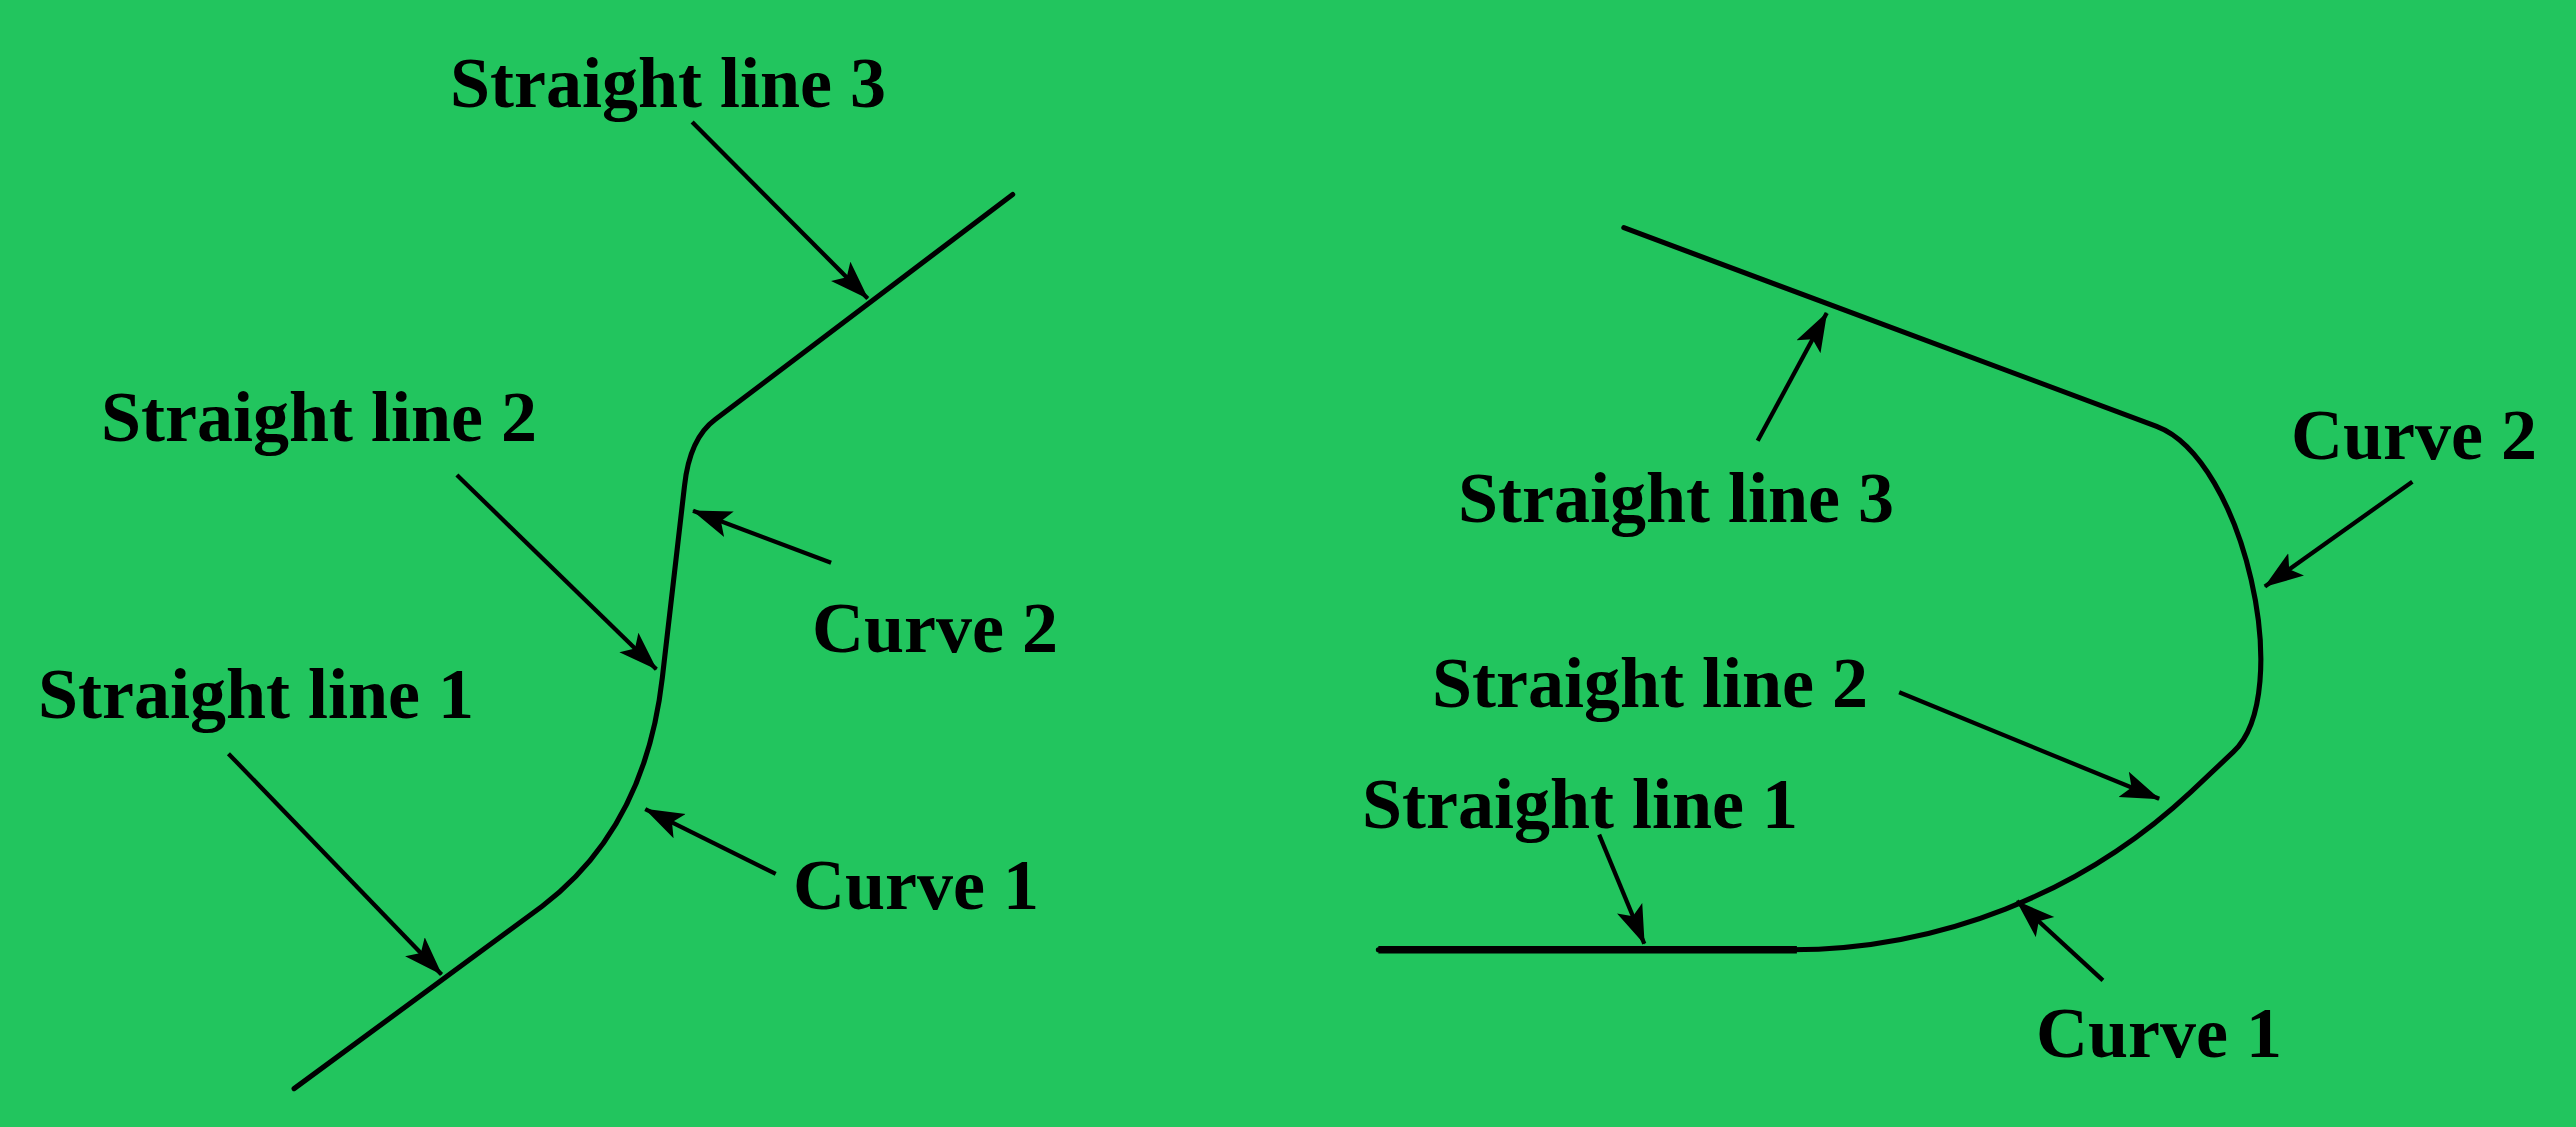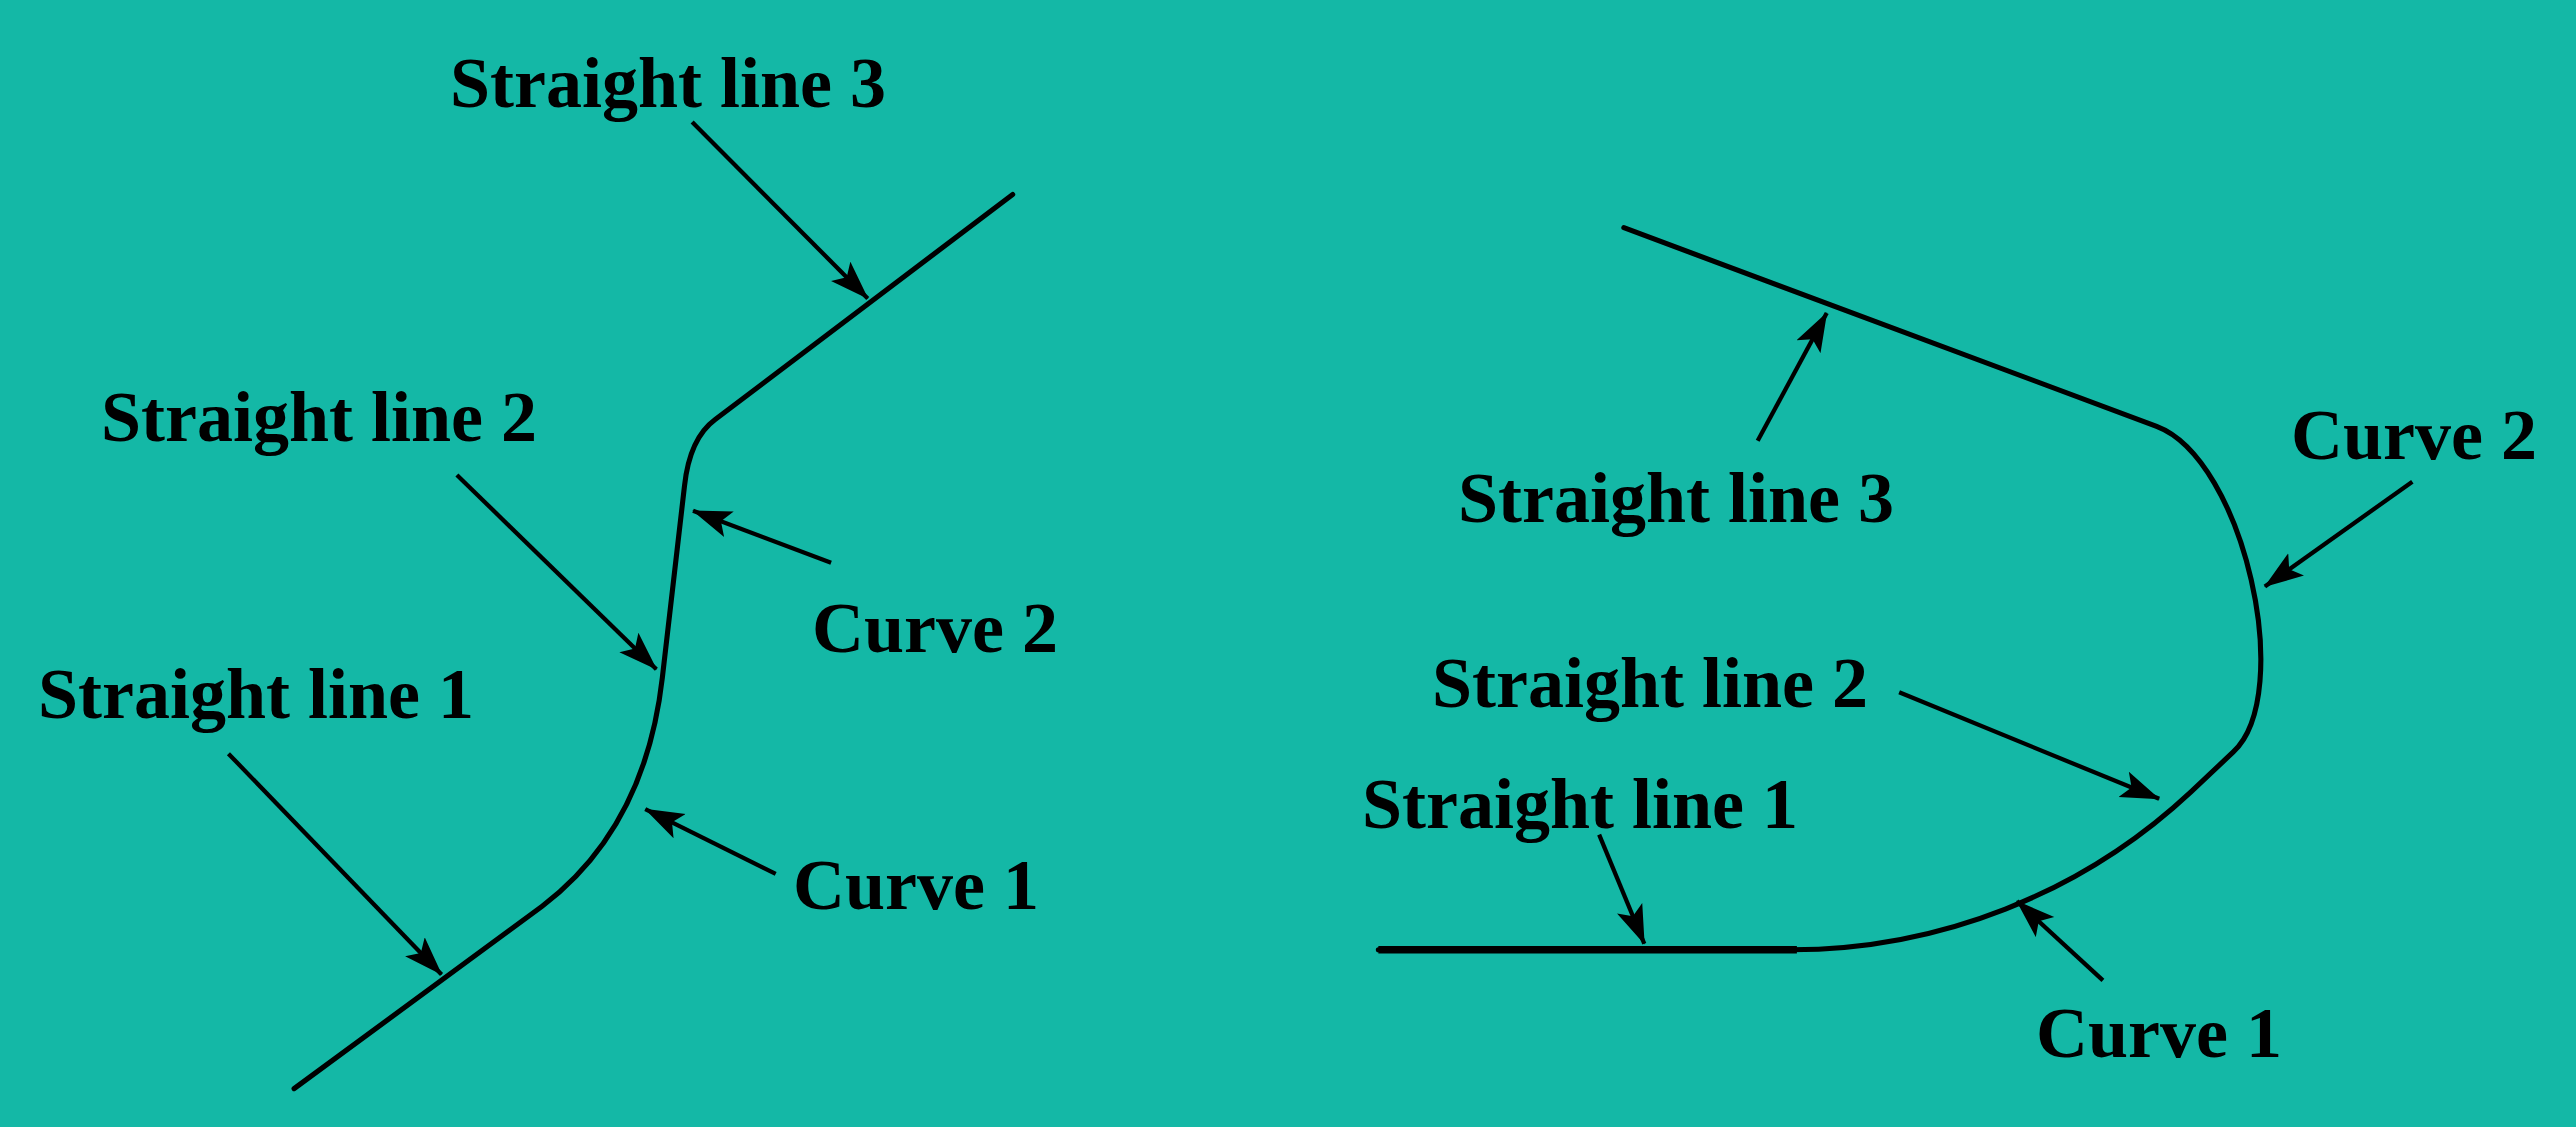--- a/index.html
+++ b/index.html
@@ -4,21 +4,21 @@
 <style>
   html, body {
     margin: 0;
     padding: 0;
     background: #ffffff;
   }
   .canvas {
     position: relative;
     width: 2576px;
     height: 1128px;
-    background: #14b8a6;
+    background: #22c55e;
     overflow: hidden;
   }
   .diagram-svg {
     position: absolute;
     left: 0;
     top: 0;
     width: 2576px;
     height: 1128px;
   }
   .profile {

